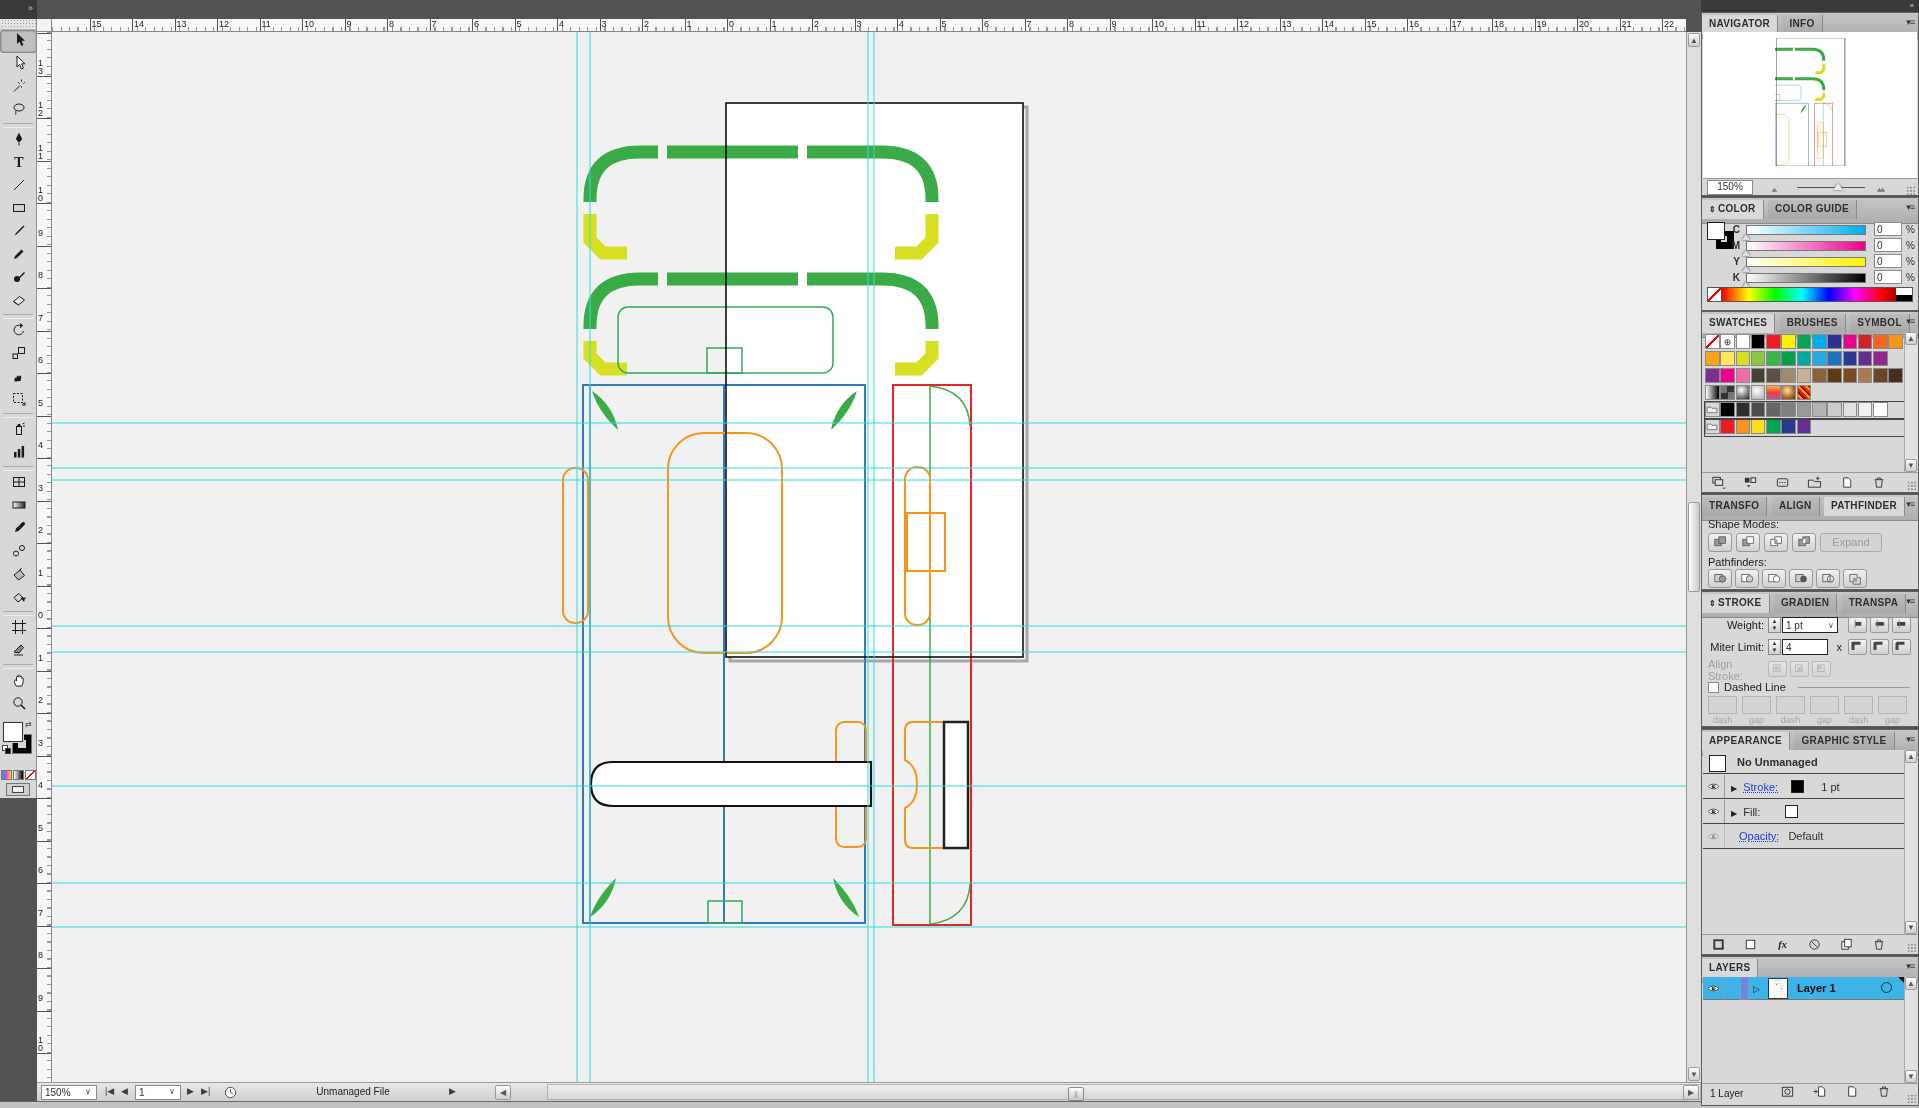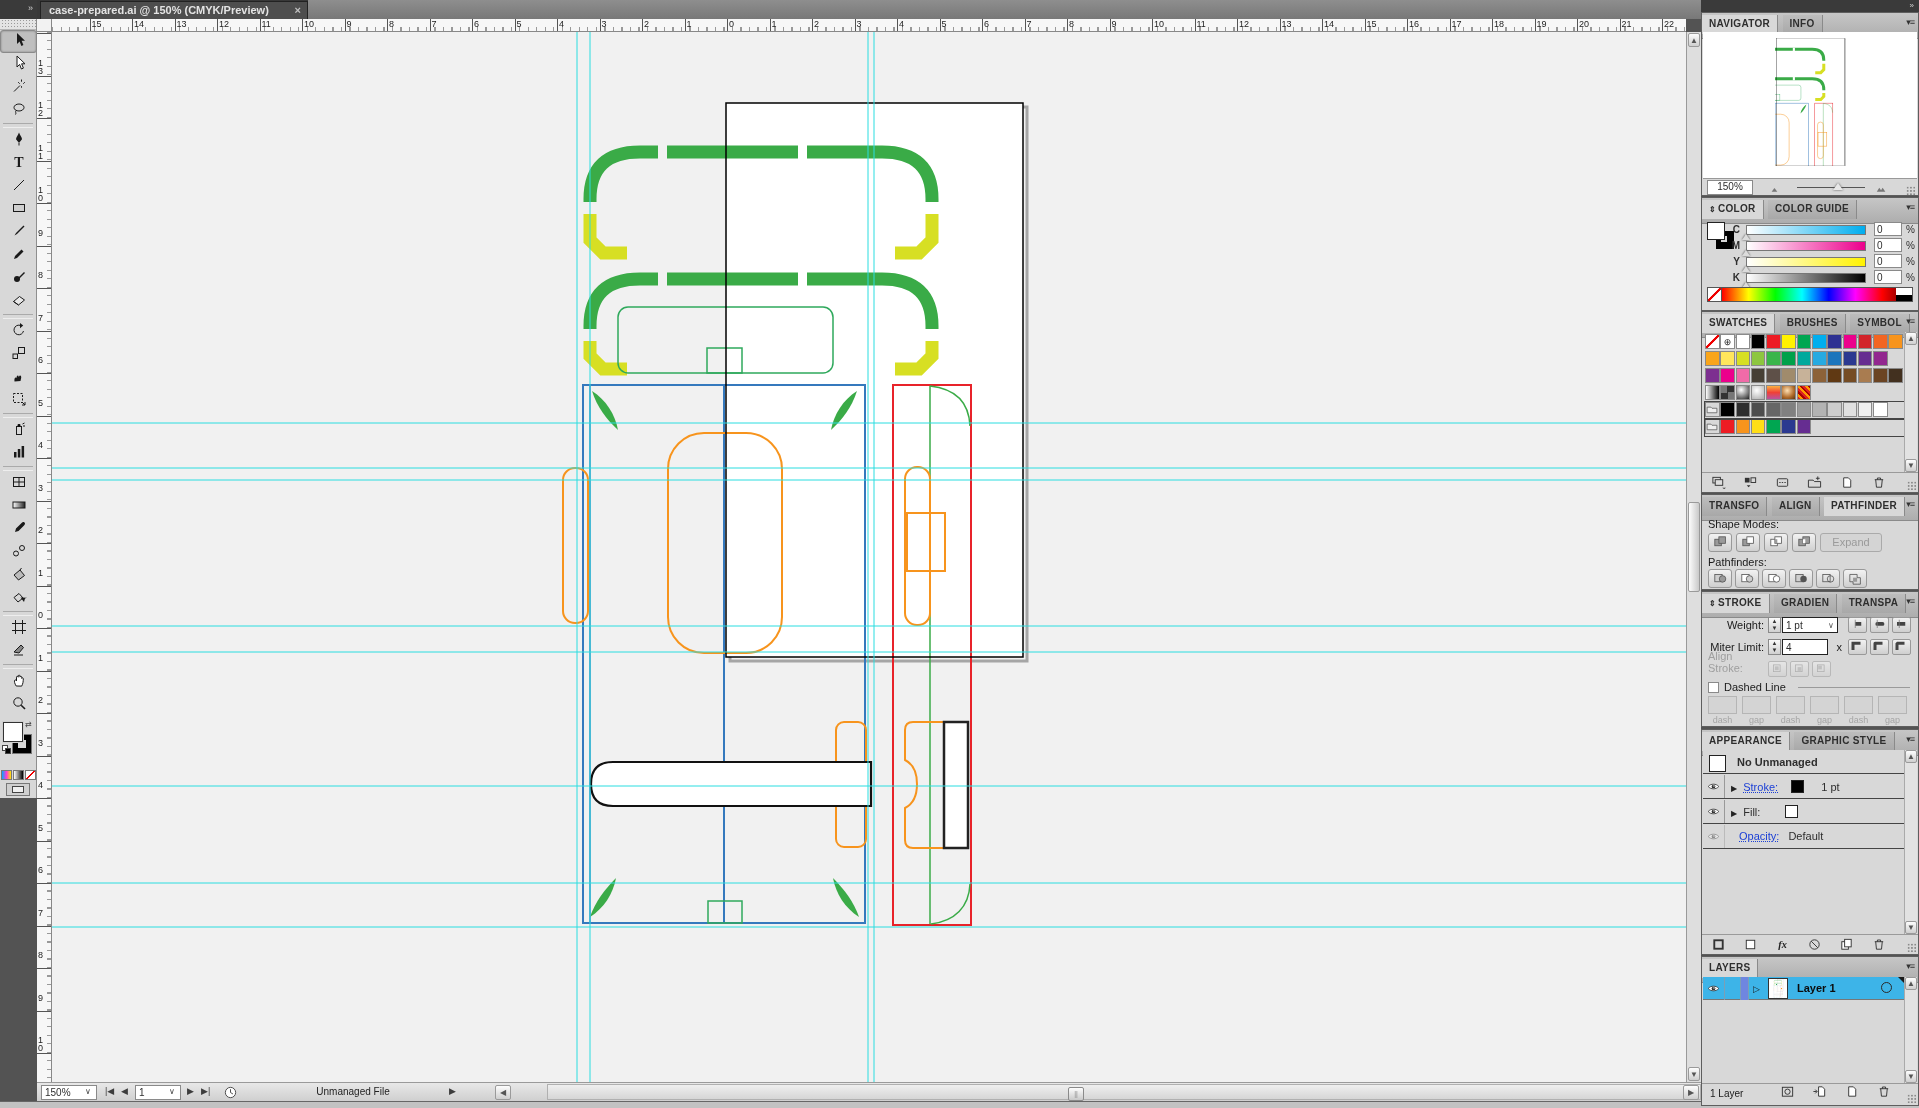--- a/index.html
+++ b/index.html
@@ -188,27 +188,20 @@
       <defs>
     <linearGradient id="tg" x1="0" y1="0" x2="1" y2="0">
       <stop offset="0" stop-color="#fff"></stop>
           <stop offset="1" stop-color="#222"></stop>
     </linearGradient>
   </defs>
     </svg>
 
   <div class="abs" id="tool-dock-header">
     <span>»</span>
-  </div>
-  <div class="abs" id="doc-tabbar">
-    <div id="doc-tab">
-      <span>case-prepared.ai @ 150% (CMYK/Preview)</span>
-      <span class="close">×</span>
-    </div>
-    <div id="doc-tabbar-rest"></div>
   </div>
   <div class="abs" id="dock-header-right">
     <span>»</span>
   </div>
 
   <div class="abs" id="toolbar">
     <div id="toolbar-grip"></div>
     <div id="toolbar-tools">
         <div class="tool selected">
           <span><svg viewBox="0 0 16 16" xmlns="http://www.w3.org/2000/svg">
@@ -875,21 +868,21 @@
     <div class="st-label" style="left:0;top:27px;width:62px">Weight:</div>
     <div class="stepper" style="left:66px;top:25px">▲<br>▼</div>
     <div class="st-field" style="left:80px;top:25px;width:56px">1 pt</div>
     <div class="st-combo-arrow" style="left:126px;top:29px">∨</div>
     <div id="cap-btns"></div>
     <div class="st-label" style="left:0;top:49px;width:62px">Miter Limit:</div>
     <div class="stepper" style="left:66px;top:47px">▲<br>▼</div>
     <div class="st-field" style="left:80px;top:47px;width:46px">4</div>
     <div class="st-label" style="left:130px;top:49px;width:10px">x</div>
     <div id="join-btns"></div>
-    <div class="st-label disabled" style="left:0;top:58px;width:62px;text-align:left;padding-left:6px">Align Stroke:</div>
+    <div class="st-label disabled" style="left:0;top:66px;width:62px;text-align:left;padding-left:6px">Align Stroke:</div>
     <div id="align-btns"></div>
     <div class="checkbox" style="left:6px;top:90px"></div>
     <div class="pf-label" style="left:22px;top:89px">Dashed Line</div>
     <div style="position:absolute;left:96px;top:95px;right:8px;height:1px;background:#9a9a9a"></div>
     <div id="dash-fields"></div>
   <div class="st-btn" style="left: 146px; top: 25px;">
         <svg viewBox="0 0 16 16" xmlns="http://www.w3.org/2000/svg">
           <path d="M5 6.5h8" stroke="#444" stroke-width="5"></path>
           <path d="M5 1v11" stroke="#777"></path>
         </svg>

